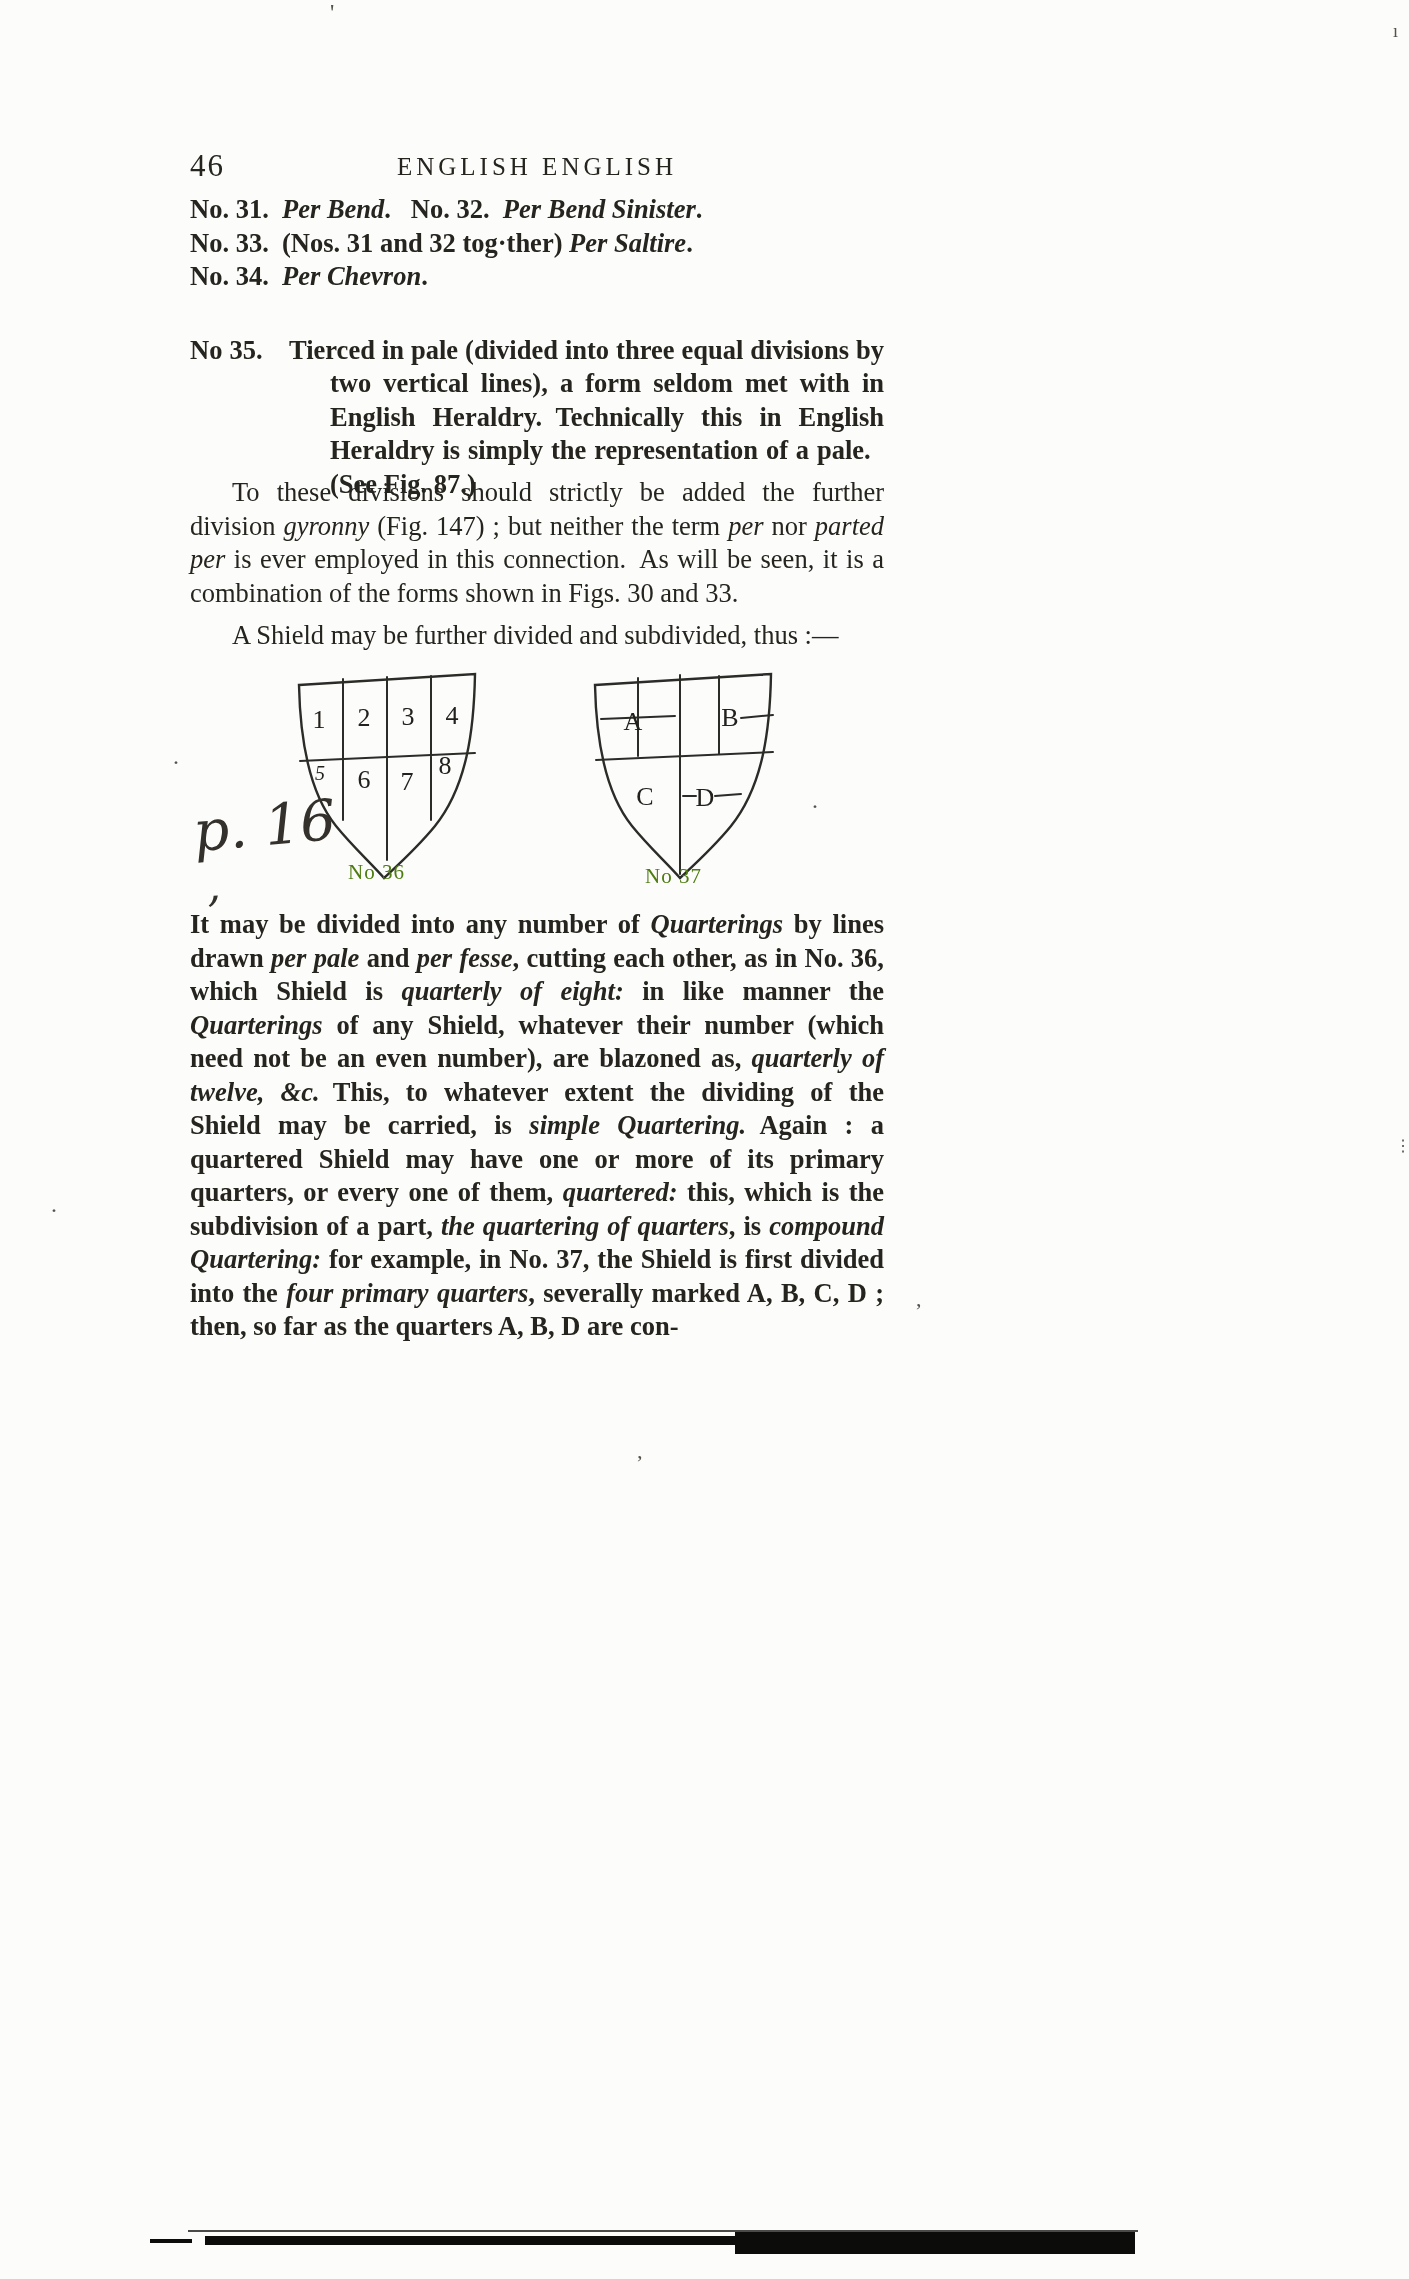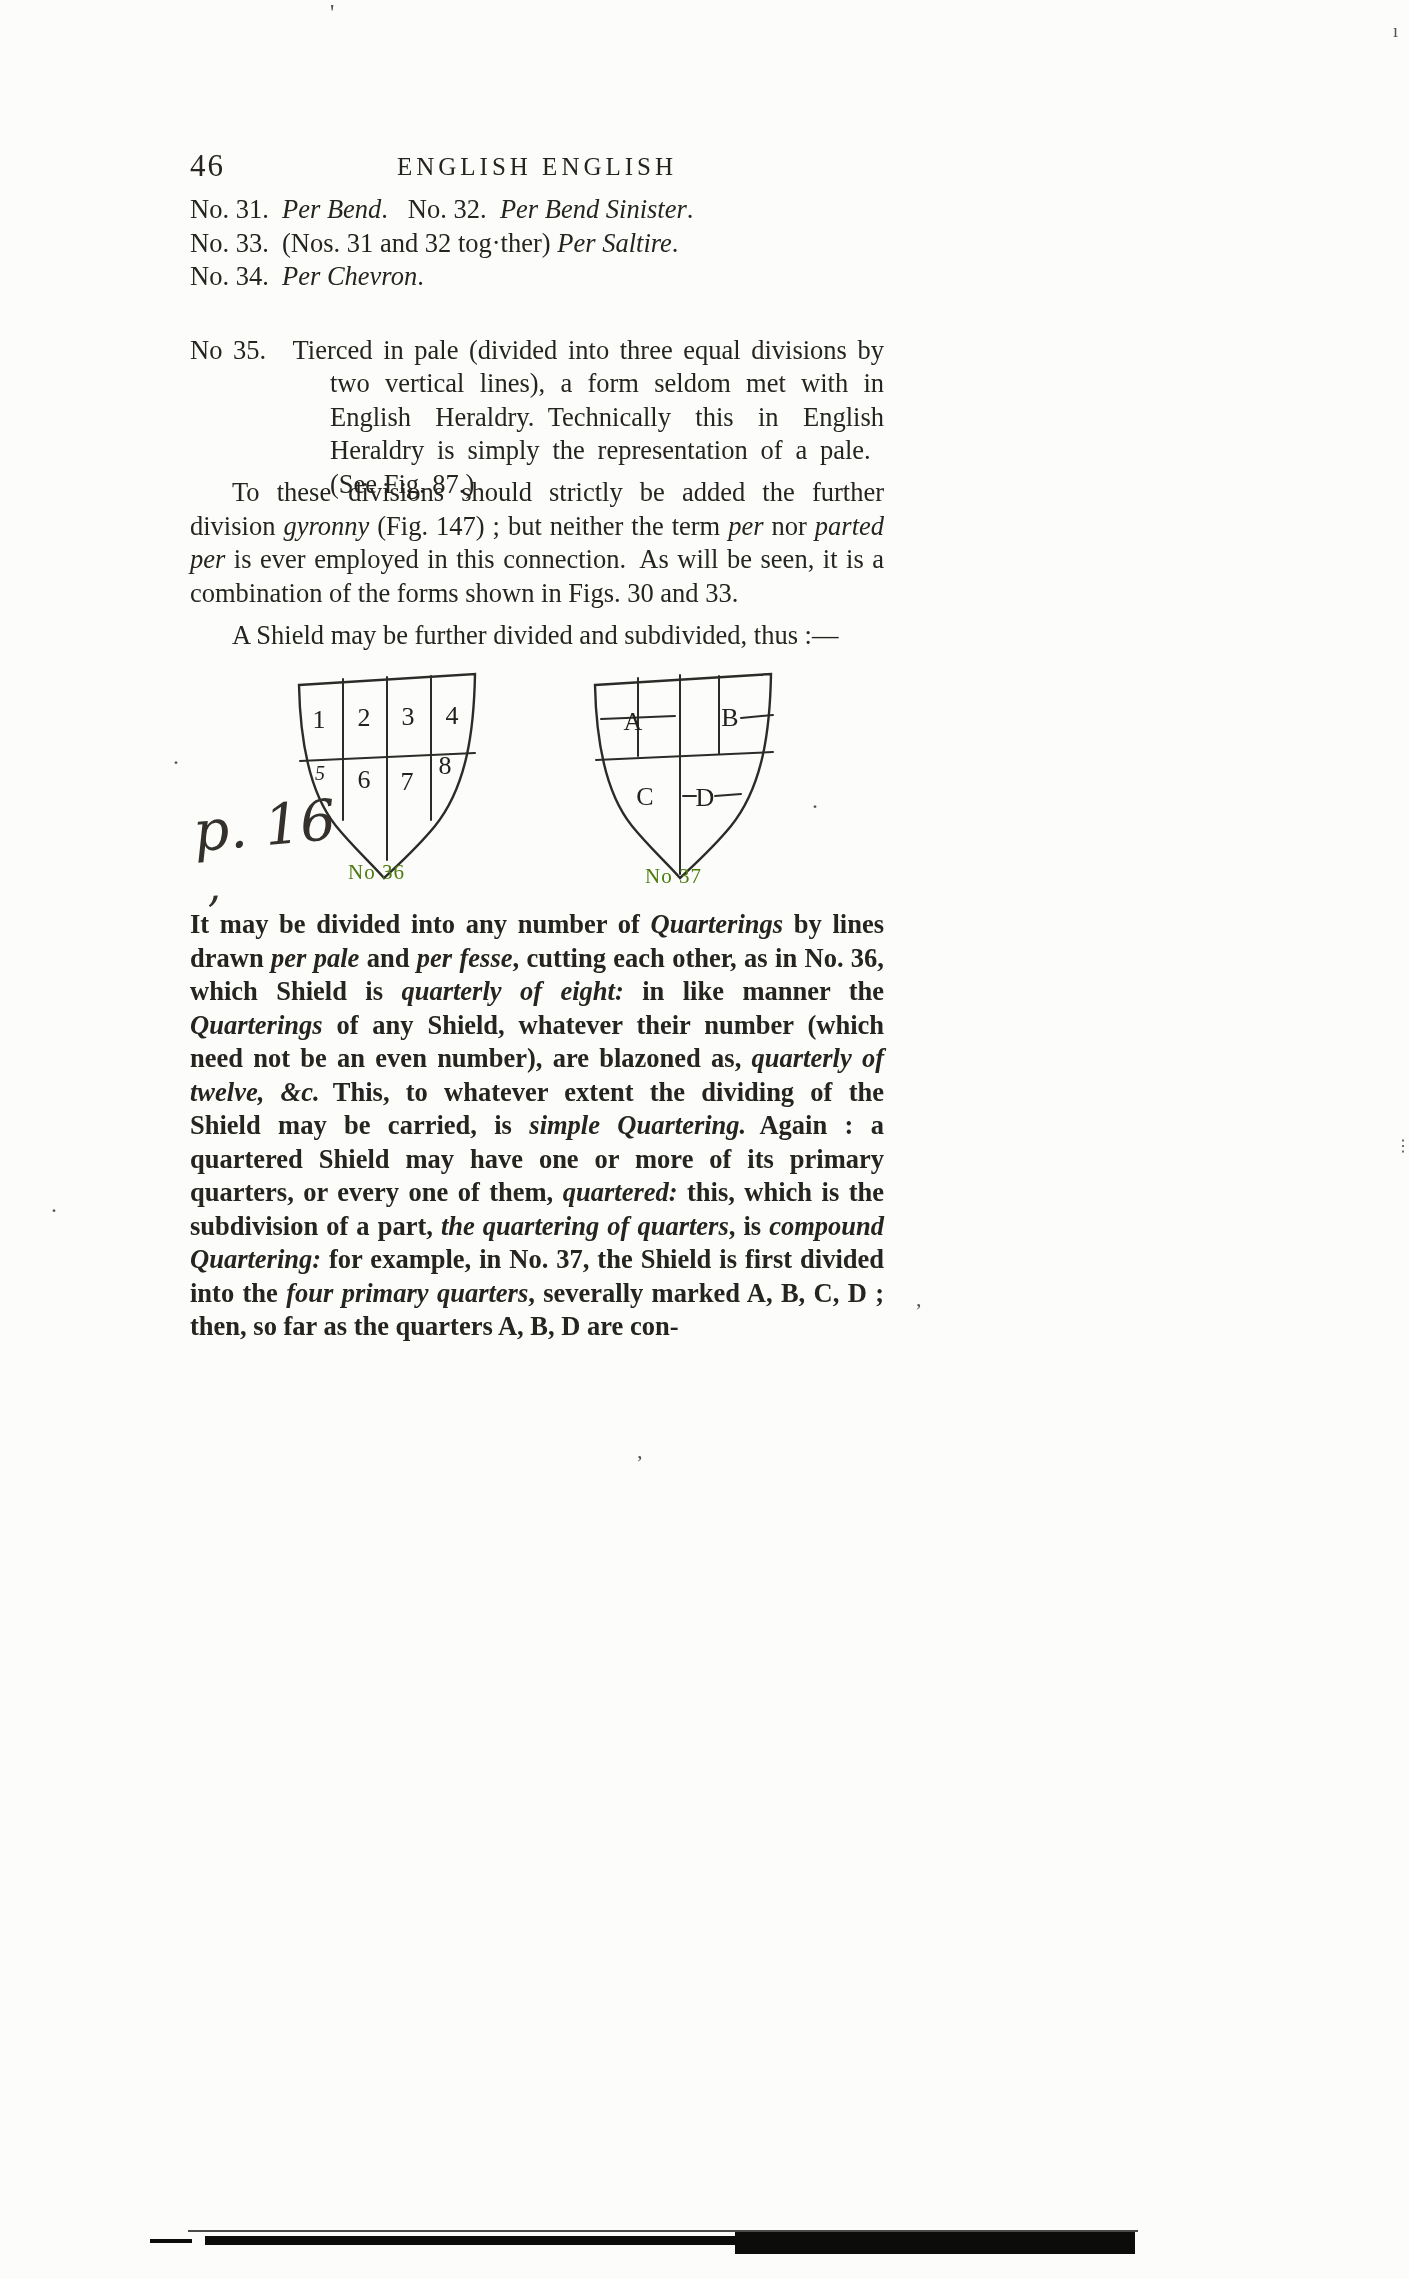--- a/index.html
+++ b/index.html
@@ -10,21 +10,21 @@
     font-family:"Liberation Serif","DejaVu Serif",serif;
     color:#26241f;
   }
   .pageno { position:absolute; left:190px; top:148px; font-size:31px; letter-spacing:2px; }
   .running-header {
     position:absolute; left:190px; top:153px; width:694px;
     text-align:center; font-size:25px; letter-spacing:4px;
   }
   .textblock { position:absolute; left:190px; width:694px; font-size:26.5px; line-height:33.5px; }
   .entries { top:193px; }
-  .entry { text-align:left; }
+  .entry { text-align:left;font-weight:bold; }
   .entry-hang { padding-left:140px; text-indent:-140px; text-align:justify;margin-top:40px; }
   .para { text-align:justify; }
   .para-divisions { top:476px; text-indent:42px; }
   .para-shield-intro { top:619px; text-indent:42px; }
   .para-quartering { top:908px;font-weight:bold; }
   .it { font-style:italic; }
   svg.shield { position:absolute; overflow:visible; }
   svg.shield path { fill:none; stroke:#2b2b28; stroke-width:2.4; stroke-linecap:round; }
   svg.shield line { stroke:#2b2b28; stroke-width:2; stroke-linecap:round; }
   svg.shield text { fill:#23211d; font-size:26px; font-family:"Liberation Serif","DejaVu Serif",serif; }

